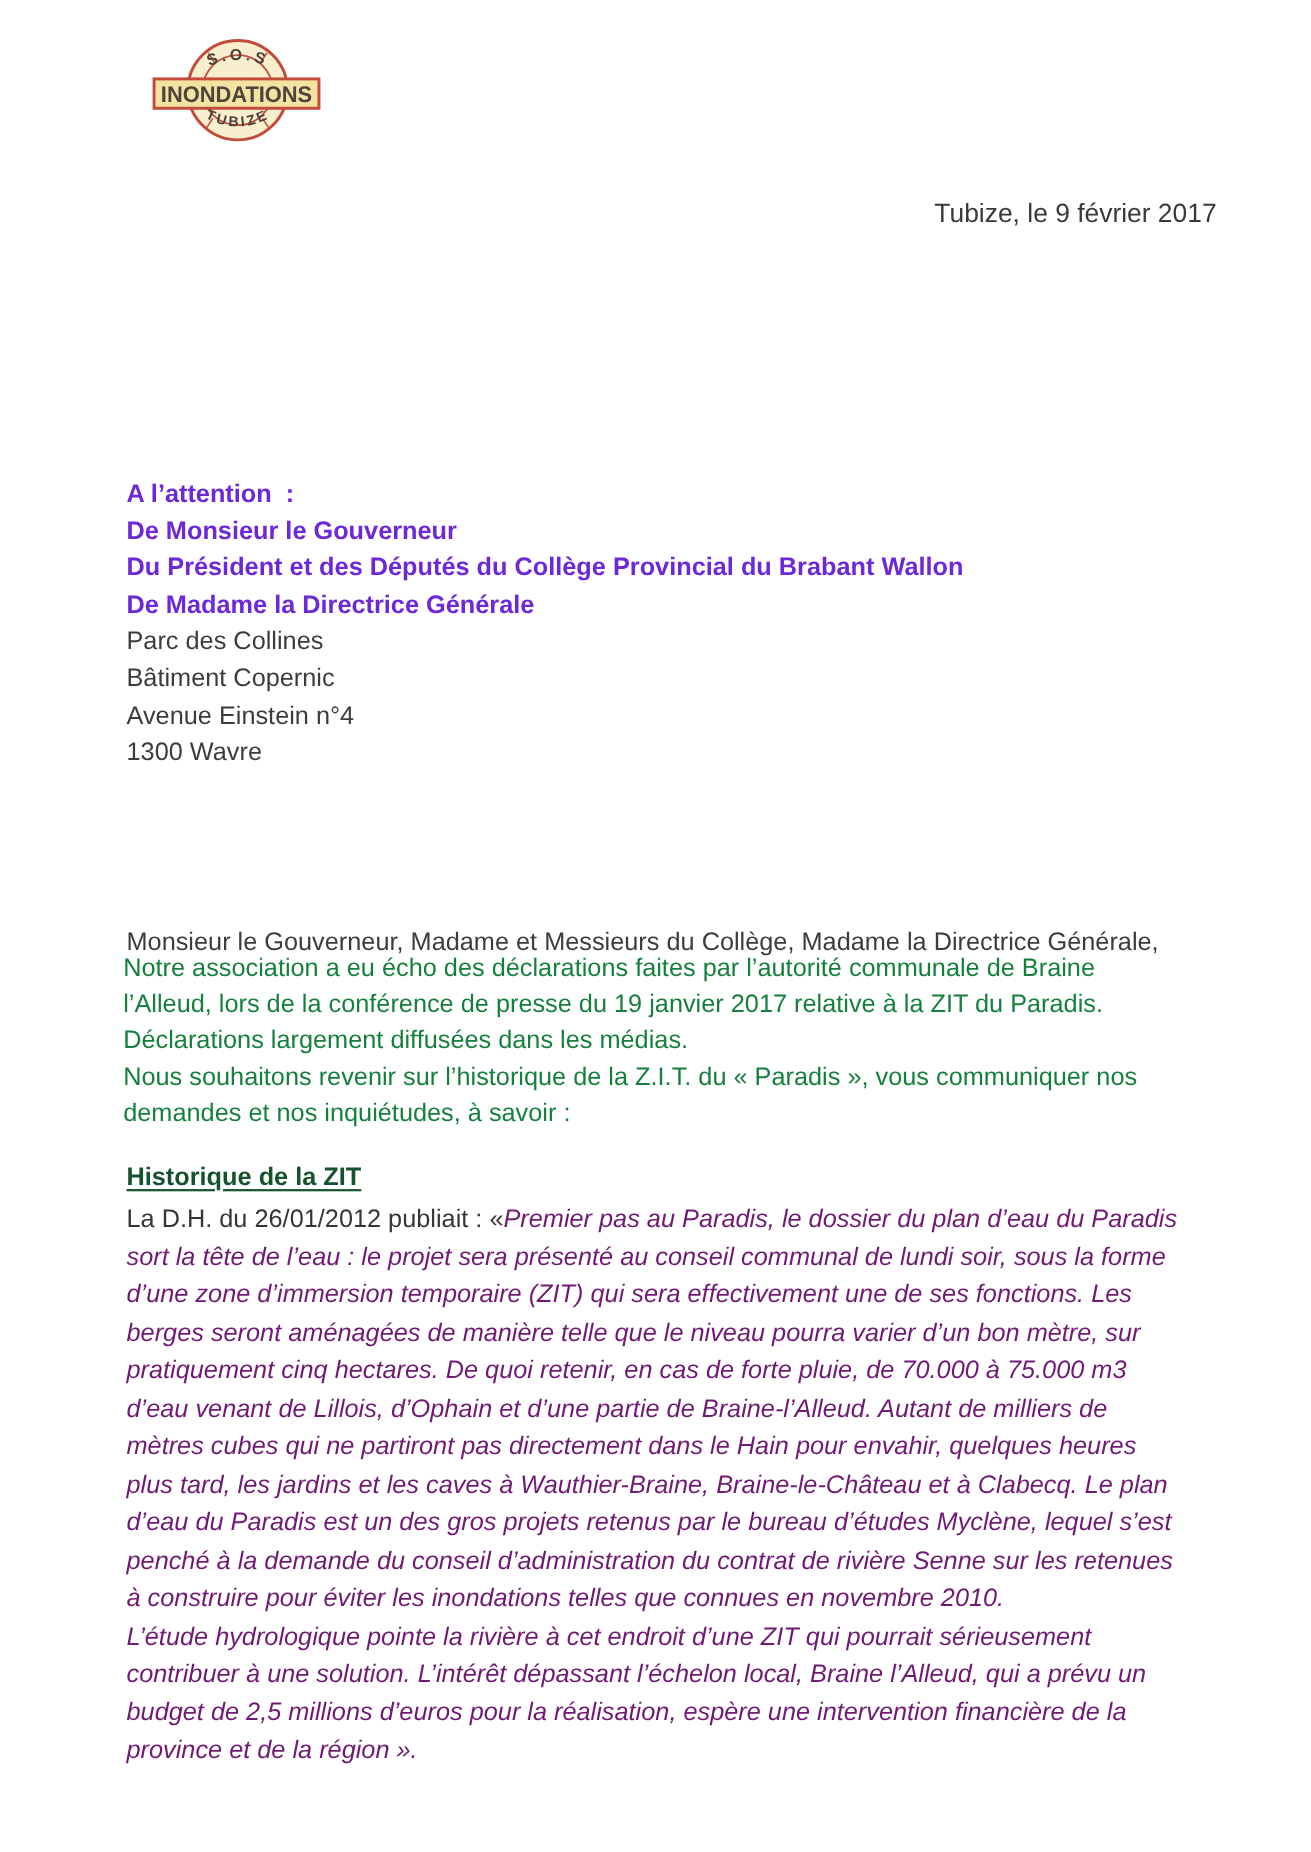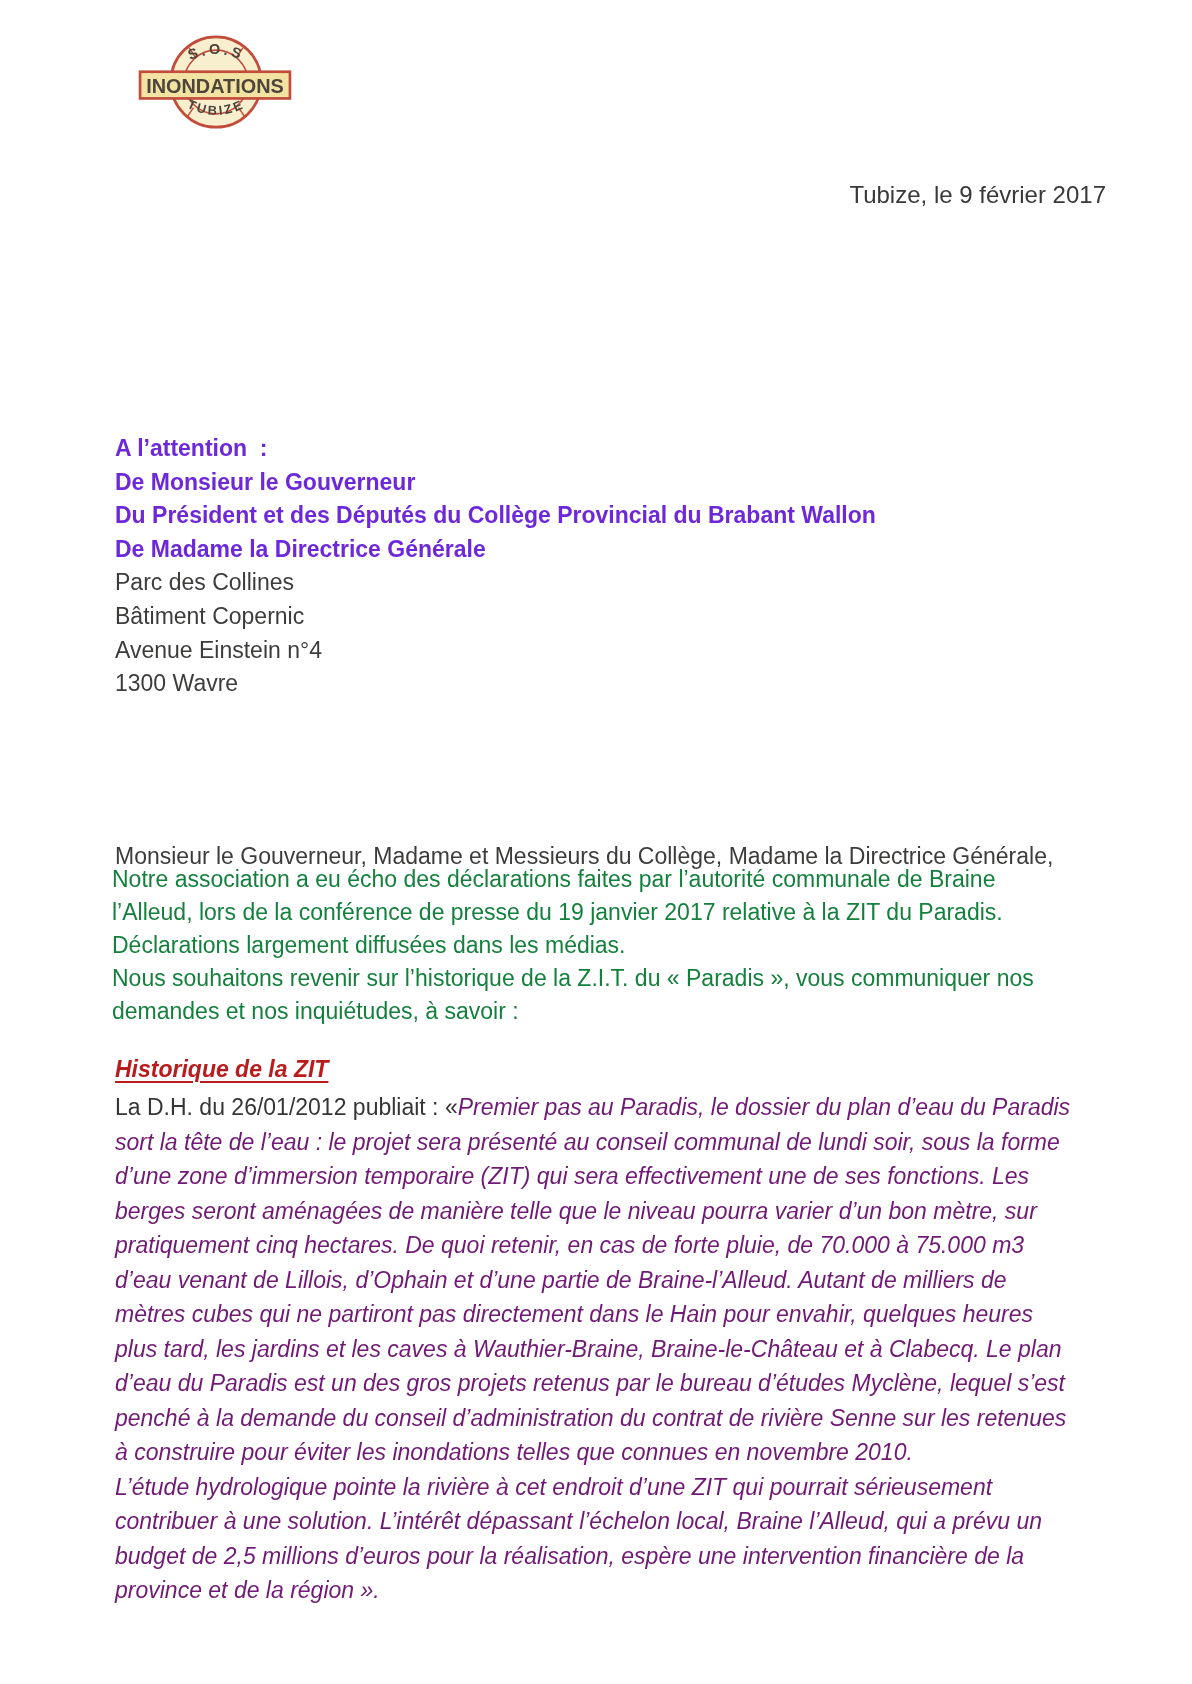--- a/index.html
+++ b/index.html
@@ -68,22 +68,21 @@
     left: 115px;
     top: 1053px;
     font-size: 23px;
     line-height: 34.5px;
     color: #3d3c3b;
   }
   .history .heading {
     height: 37px;
     line-height: 33px;
     font-weight: bold;
-    color: #b91c1c;
-    font-style: italic;
+    color: #14532d;
   }
   .u { text-decoration: underline; text-decoration-thickness: 2px; text-underline-offset: 4px; }
   .it { font-style: italic; color: #701a75; }
   .lead { font-style: normal; color: #373635; text-align: center; }
 </style>
 </head>
 <body>
 
 <div class="page">
 

